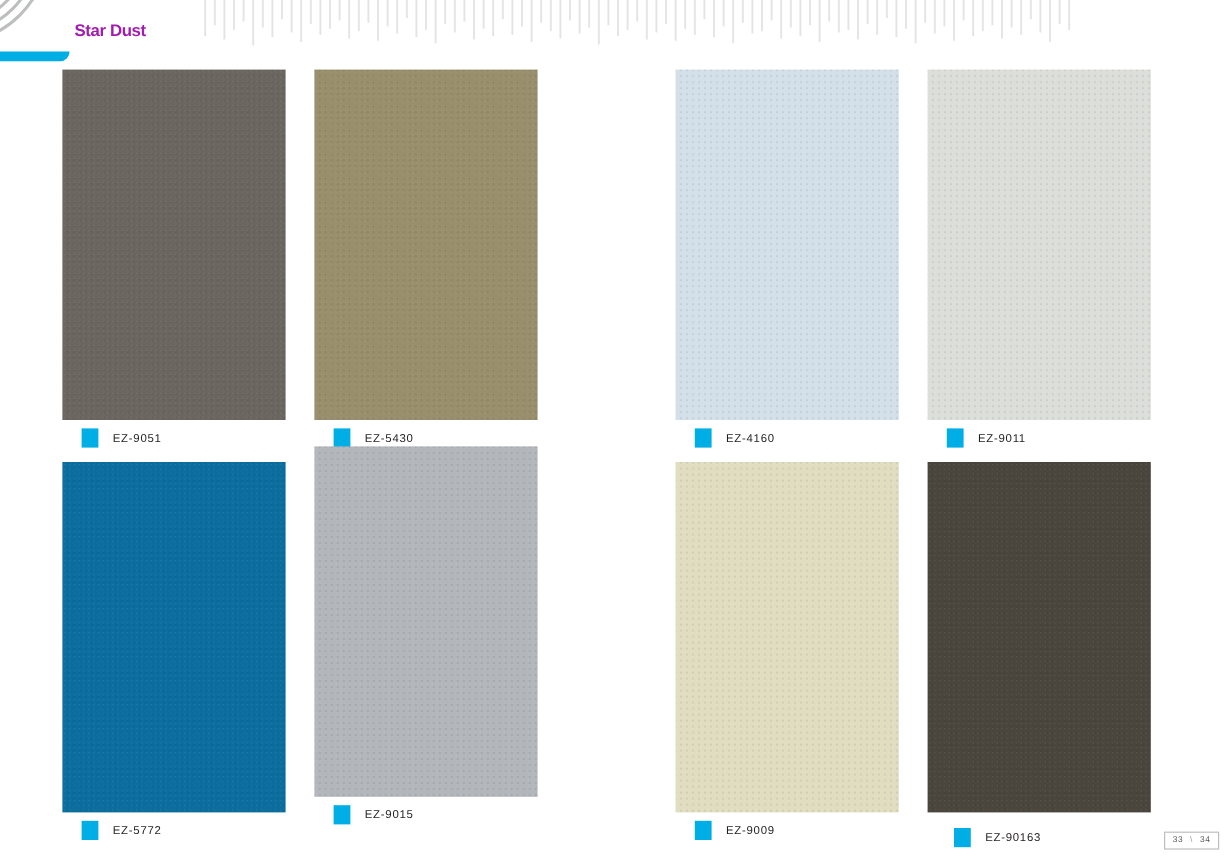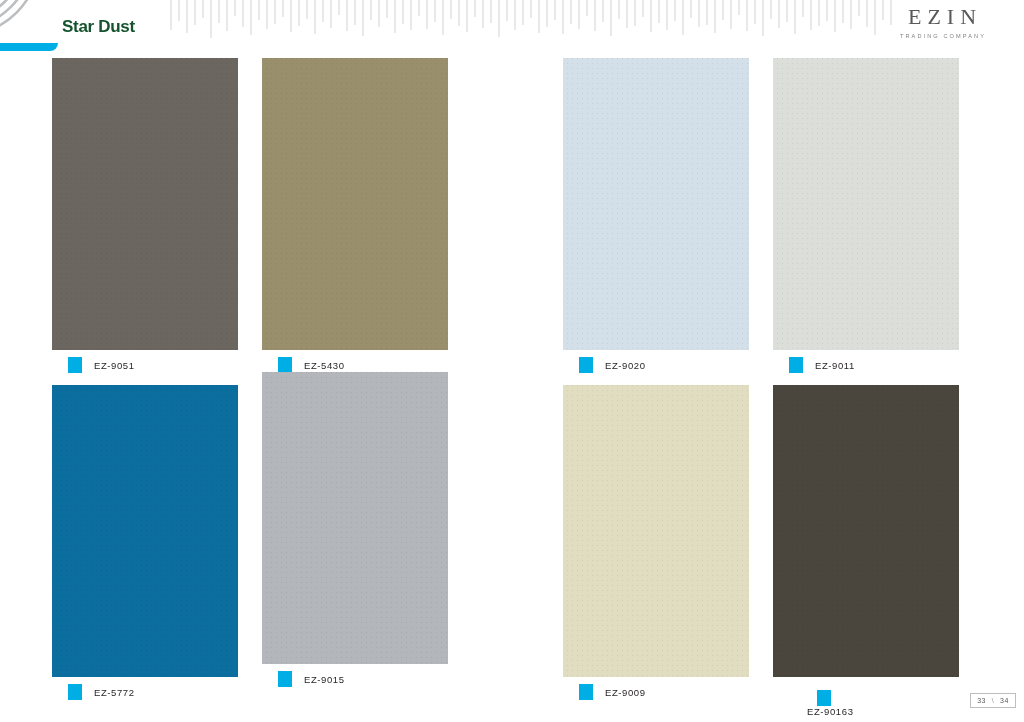--- a/index.html
+++ b/index.html
@@ -34,24 +34,24 @@
     position: absolute;
     left: 0; top: 43px;
     width: 58px; height: 8px;
     background: #00aee6;
     border-bottom-right-radius: 8px;
   }
 
   #page-title {
     position: absolute;
     left: 62px; top: 17px;
-    font-size: 17px;
+    font-size: 14px;
     font-weight: bold;
     letter-spacing: -0.3px;
-    color: #14532d;
+    color: #a21caf;
     white-space: nowrap;
   }
 
   #ruler-ticks {
     position: absolute;
     left: 168px; top: 0;
     width: 730px; height: 45px;
   }
 
   #brand-logo {
@@ -267,24 +267,20 @@
           <line x1="683" y1="0" x2="683" y2="29"></line>
         <line x1="691" y1="0" x2="691" y2="16"></line>
           <line x1="699" y1="0" x2="699" y2="27"></line>
         <line x1="707" y1="0" x2="707" y2="35"></line>
           <line x1="715" y1="0" x2="715" y2="20"></line>
         <line x1="723" y1="0" x2="723" y2="25"></line>
       </g>
     </svg>
   </div>
 
-  <div id="brand-logo">
-    <div id="brand-name">EZIN</div>
-    <div id="brand-tagline">TRADING COMPANY</div>
-  </div>
 </div>
 
 <div id="swatch-grid">
     <div class="swatch-cell" style="left: 52px; top: 58px;">
       <div class="swatch-tile" style="background: rgb(107, 102, 96);"></div>
       <div class="swatch-caption">
         <span class="swatch-chip" style="background: rgb(0, 174, 230);"></span>
         <span class="swatch-code">EZ-9051</span>
       </div>
     </div>
@@ -292,21 +288,21 @@
       <div class="swatch-tile" style="background: rgb(154, 143, 109);"></div>
       <div class="swatch-caption">
         <span class="swatch-chip" style="background: rgb(0, 174, 230);"></span>
         <span class="swatch-code">EZ-5430</span>
       </div>
     </div>
     <div class="swatch-cell" style="left: 563px; top: 58px;">
       <div class="swatch-tile" style="background: rgb(211, 224, 233);"></div>
       <div class="swatch-caption">
         <span class="swatch-chip" style="background: rgb(0, 174, 230);"></span>
-        <span class="swatch-code">EZ-9020</span>
+        <span class="swatch-code">EZ-4160</span>
       </div>
     </div>
     <div class="swatch-cell" style="left: 773px; top: 58px;">
       <div class="swatch-tile" style="background: rgb(219, 222, 217);"></div>
       <div class="swatch-caption">
         <span class="swatch-chip" style="background: rgb(0, 174, 230);"></span>
         <span class="swatch-code">EZ-9011</span>
       </div>
     </div>
     <div class="swatch-cell" style="left: 52px; top: 385px;">
@@ -325,21 +321,21 @@
     </div>
     <div class="swatch-cell" style="left: 563px; top: 385px;">
       <div class="swatch-tile" style="background: rgb(225, 221, 192);"></div>
       <div class="swatch-caption">
         <span class="swatch-chip" style="background: rgb(0, 174, 230);"></span>
         <span class="swatch-code">EZ-9009</span>
       </div>
     </div>
     <div class="swatch-cell" style="left: 773px; top: 385px;">
       <div class="swatch-tile" style="background: rgb(75, 70, 61);"></div>
-      <div class="swatch-caption" style="top: 305px; left: 22px; flex-direction: column;">
+      <div class="swatch-caption" style="top: 305px; left: 22px;">
         <span class="swatch-chip" style="background: rgb(0, 174, 230);"></span>
         <span class="swatch-code">EZ-90163</span>
       </div>
     </div>
   </div>
 
 <div id="page-number">
   <span>33</span>
   <span class="pn-sep">\</span>
   <span>34</span>

